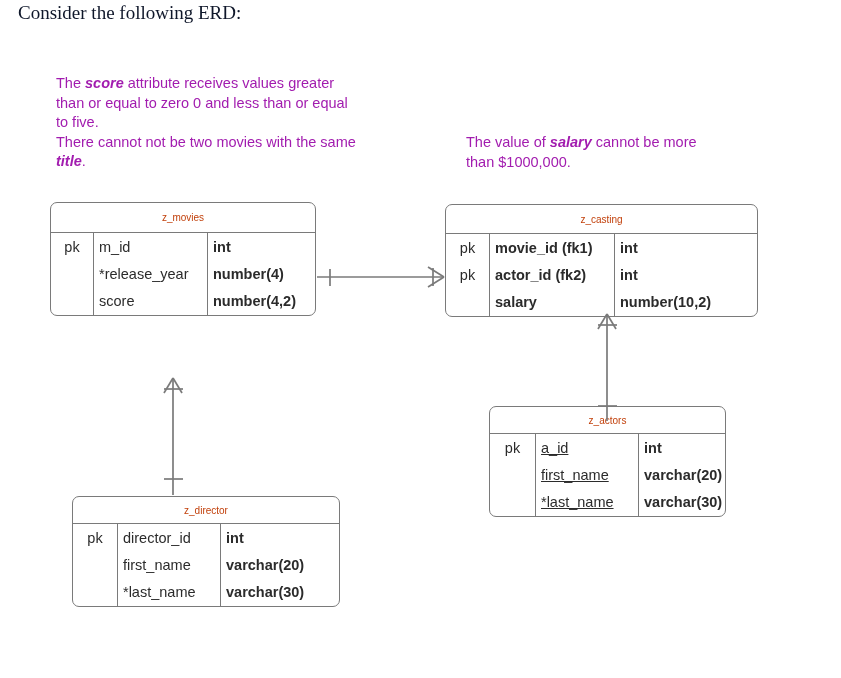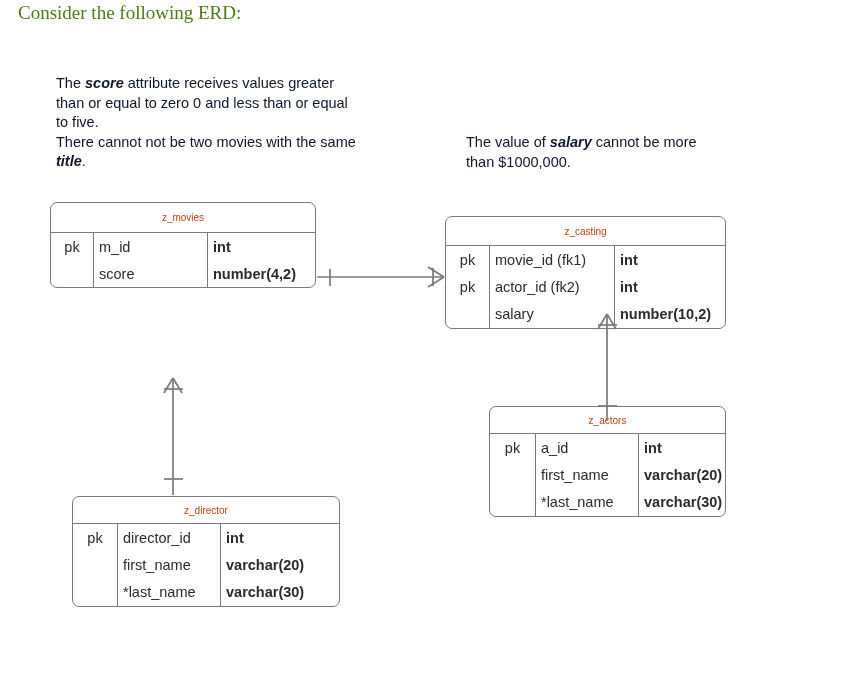--- a/index.html
+++ b/index.html
@@ -18,31 +18,31 @@
   }
 
   
   .page-heading {
     position: absolute;
     left: 18px;
     top: 1px;
     font-family: "Liberation Serif", serif;
     font-size: 19px;
     line-height: 24px;
-    color: #4d7c0f;
+    color: #0f172a;
     white-space: nowrap;
   }
 
   
   .note {
     position: absolute;
     font-family: "Liberation Sans", sans-serif;
     font-size: 14.5px;
     line-height: 19.6px;
-    color: #0f172a;
+    color: #a21caf;
   }
   .note b { font-weight: bold; font-style: italic; }
 
   #note-score   { left: 56px;  top: 74px;  width: 300px; }
   #note-salary  { left: 466px; top: 133px; width: 240px; }
 
   
   .entity {
     position: absolute;
     box-sizing: border-box;
@@ -82,31 +82,31 @@
   .ecell.key  { text-align: center; padding: 0; }
   .ecell.type { border-right: none; font-weight: bold; }
 
   
   #ent-z_movies   { left: 50px;  top: 202px; width: 266px; }
   #ent-z_movies   .entity-title { height: 30px; }
   #ent-z_movies   .erow .ecell  { height: 27.2px; }
   #ent-z_movies   .c-key  { width: 42px; }
   #ent-z_movies   .c-name { width: 108px; }
 
-  #ent-z_casting  { left: 445px; top: 216px; width: 281px; }
+  #ent-z_casting  { left: 445px; top: 204px; width: 313px; }
   #ent-z_casting  .entity-title { height: 29px; }
   #ent-z_casting  .erow .ecell  { height: 27.3px; }
   #ent-z_casting  .c-key  { width: 43px; }
-  #ent-z_casting  .c-name { width: 119px; }
+  #ent-z_casting  .c-name { width: 119px; font-weight: bold; }
 
   #ent-z_actors   { left: 489px; top: 406px; width: 237px; }
   #ent-z_actors   .entity-title { height: 27px; }
   #ent-z_actors   .erow .ecell  { height: 27.3px; }
   #ent-z_actors   .c-key  { width: 45px; }
-  #ent-z_actors   .c-name { width: 97px; }
+  #ent-z_actors   .c-name { width: 97px; text-decoration: underline; }
 
   #ent-z_director { left: 72px;  top: 496px; width: 268px; }
   #ent-z_director .entity-title { height: 27px; }
   #ent-z_director .erow .ecell  { height: 27.3px; }
   #ent-z_director .c-key  { width: 44px; }
   #ent-z_director .c-name { width: 97px; }
 
   
   #connectors {
     position: absolute;
@@ -132,20 +132,25 @@
 <div class="entity" id="ent-z_movies">
     <div class="entity-title">z_movies</div>
     <div class="entity-body">
       <div class="erow">
         <div class="ecell key c-key">pk</div>
         <div class="ecell name c-name">m_id</div>
         <div class="ecell type c-type">int</div>
       </div>
       <div class="erow">
         <div class="ecell key c-key"></div>
+        <div class="ecell name c-name">*release_year</div>
+        <div class="ecell type c-type">number(4)</div>
+      </div>
+      <div class="erow">
+        <div class="ecell key c-key"></div>
         <div class="ecell name c-name">score</div>
         <div class="ecell type c-type">number(4,2)</div>
       </div>
     </div>
   </div>
 <div class="entity" id="ent-z_casting">
     <div class="entity-title">z_casting</div>
     <div class="entity-body">
       <div class="erow">
         <div class="ecell key c-key">pk</div>

